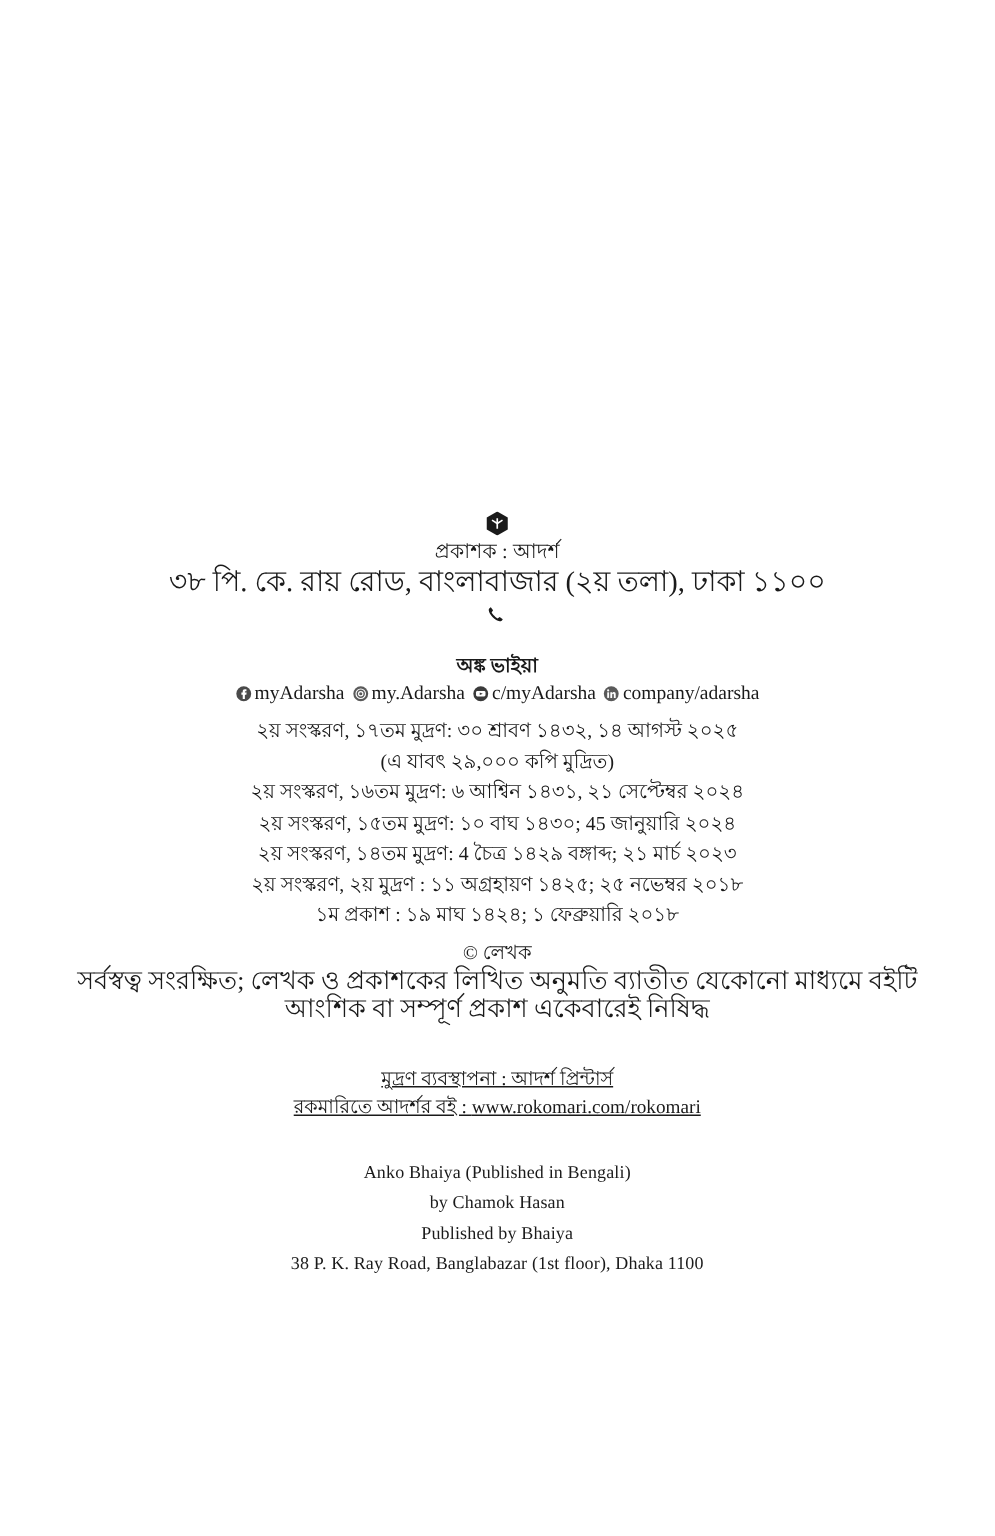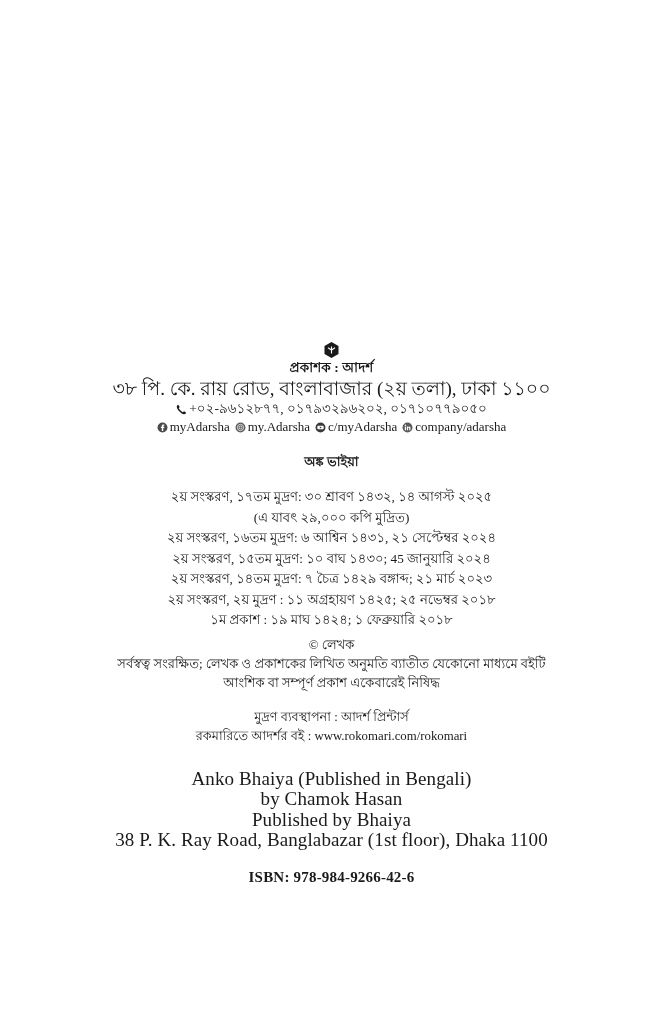--- a/index.html
+++ b/index.html
@@ -51,21 +51,21 @@
     vertical-align: middle;
   }
 
   
   .bn {
     font-family: "Liberation Serif", "DejaVu Serif", serif;
   }
 
   .publisher-name {
     font-size: 13.5px;
-    font-weight: bold;
+    font-weight: normal;
     line-height: 18px;
     letter-spacing: 0.1px;
   }
 
   .addr-line {
     font-size: 19px;
     line-height: 19px;
     margin-top: 2px;
   }
   .phone-line {
@@ -86,58 +86,59 @@
   }
 
   .book-title {
     font-size: 13px;
     font-weight: bold;
     line-height: 18px;
     margin-top: 17px;
   }
 
   .edition-list {
-    margin-top: 16px;
+    margin-top: 6px;
   }
   .edition-line {
     font-size: 13.2px;
     line-height: 20.5px;
     white-space: nowrap;
   }
   .edition-line.sub {
     line-height: 20.5px;
   }
 
   .copyright-block {
     margin-top: 4px;
   }
   .copyright-line {
     font-size: 13px;
     line-height: 19px;
   }
   .rights-line {
-    font-size: 13px;
+    font-size: 17px;
     line-height: 19px;
   }
 
   .printer-block {
-    margin-top: 16px;
+    margin-top: 28px;
+    text-decoration: underline;
   }
   .printer-line {
     font-size: 12.8px;
     line-height: 19.5px;
   }
 
   
   .english-block {
     margin-top: 22px;
     font-family: "Liberation Serif", "DejaVu Serif", serif;
   }
   .english-line {
-    font-size: 19px;
+    font-size: 12px;
     line-height: 20.5px;
     letter-spacing: 0.1px;
   }
   .isbn-line {
     margin-top: 18px;
     font-size: 15px;
     font-weight: bold;
     letter-spacing: 0.2px;
   }
 
@@ -170,23 +171,25 @@
 
     <div class="line publisher-name bn">প্রকাশক : আদর্শ</div>
 
     <div class="line addr-line bn">৩৮ পি. কে. রায় রোড, বাংলাবাজার (২য় তলা), ঢাকা ১১০০</div>
 
     <div class="line phone-line bn">
       <span class="ic">
         <svg width="11" height="11" viewBox="0 0 16 16">
           <path d="M3.2 1.2 C2.2 1.6 1 2.8 1.2 4.2 C1.6 8.4 7.6 14.4 11.8 14.8 C13.2 15 14.4 13.8 14.8 12.8 L11.8 10.6 L9.8 12 C8.2 11.2 4.8 7.8 4 6.2 L5.4 4.2 Z" fill="#1a1a1a"></path>
         </svg>
-      </span><span>+০২-৯৬১২৮৭৭, ০১৭৯৩২৯৬২০২, ০১৭১০৭৭৯০৫০</span>
-    </div>
-
+      </span>
+    </div>
+
+
+    <div class="line book-title bn">অঙ্ক ভাইয়া</div>
 
     <div class="line social-line">
       <span class="ic">
         <svg width="11" height="11" viewBox="0 0 16 16">
           <circle cx="8" cy="8" r="7.2" fill="#4a4a4a"></circle>
           <path d="M9.4 5.6 H10.6 V3.6 H9.0 C7.7 3.6 7.0 4.4 7.0 5.8 V6.9 H5.7 V8.9 H7.0 V13.2 H9.1 V8.9 H10.5 L10.8 6.9 H9.1 V6.1 C9.1 5.8 9.2 5.6 9.4 5.6 Z" fill="#ffffff"></path>
         </svg>
       </span><span>myAdarsha</span><span class="ic ic-gap">
         <svg width="11" height="11" viewBox="0 0 16 16">
           <circle cx="8" cy="8" r="7.2" fill="#5a5a5a"></circle>
@@ -201,29 +204,27 @@
         </svg>
       </span><span>c/myAdarsha</span><span class="ic ic-gap">
         <svg width="11" height="11" viewBox="0 0 16 16">
           <circle cx="8" cy="8" r="7.2" fill="#5a5a5a"></circle>
           <rect x="4.1" y="6.6" width="1.8" height="5.4" fill="#ffffff"></rect>
           <circle cx="5.0" cy="4.8" r="1.05" fill="#ffffff"></circle>
           <path d="M7.1 12 V6.6 H8.8 V7.4 C9.2 6.7 9.9 6.4 10.6 6.4 C11.7 6.4 12.3 7.2 12.3 8.5 V12 H10.5 V8.9 C10.5 8.3 10.3 7.9 9.8 7.9 C9.3 7.9 8.9 8.3 8.9 8.9 V12 Z" fill="#ffffff"></path>
         </svg>
       </span><span>company/adarsha</span>
     </div>
-
-    <div class="line book-title bn">অঙ্ক ভাইয়া</div>
 
     <div class="edition-list">
       <div class="line edition-line bn">২য় সংস্করণ, ১৭তম মুদ্রণ: ৩০ শ্রাবণ ১৪৩২, ১৪ আগস্ট ২০২৫</div>
       <div class="line edition-line sub bn">(এ যাবৎ ২৯,০০০ কপি মুদ্রিত)</div>
       <div class="line edition-line bn">২য় সংস্করণ, ১৬তম মুদ্রণ: ৬ আশ্বিন ১৪৩১, ২১ সেপ্টেম্বর ২০২৪</div>
       <div class="line edition-line bn">২য় সংস্করণ, ১৫তম মুদ্রণ: ১০ বাঘ ১৪৩০; 45 জানুয়ারি ২০২৪</div>
-      <div class="line edition-line bn">২য় সংস্করণ, ১৪তম মুদ্রণ: ৭ চৈত্র ১৪২৯ বঙ্গাব্দ; ২১ মার্চ ২০২৩</div>
+      <div class="line edition-line bn">২য় সংস্করণ, ১৪তম মুদ্রণ: 4 চৈত্র ১৪২৯ বঙ্গাব্দ; ২১ মার্চ ২০২৩</div>
       <div class="line edition-line bn">২য় সংস্করণ, ২য় মুদ্রণ : ১১ অগ্রহায়ণ ১৪২৫; ২৫ নভেম্বর ২০১৮</div>
       <div class="line edition-line bn">১ম প্রকাশ : ১৯ মাঘ ১৪২৪; ১ ফেব্রুয়ারি ২০১৮</div>
     </div>
 
     <div class="copyright-block">
       <div class="line copyright-line bn">
         <span>©</span>
         <span>লেখক</span>
       </div>
       <div class="line rights-line bn">সর্বস্বত্ব সংরক্ষিত; লেখক ও প্রকাশকের লিখিত অনুমতি ব্যাতীত যেকোনো মাধ্যমে বইটি</div>
@@ -233,17 +234,16 @@
     <div class="printer-block">
       <div class="line printer-line bn">মুদ্রণ ব্যবস্থাপনা : আদর্শ প্রিন্টার্স</div>
       <div class="line printer-line bn"><span>রকমারিতে আদর্শর বই : </span><span>www.rokomari.com/rokomari</span></div>
     </div>
 
     <div class="english-block">
       <div class="line english-line">Anko Bhaiya (Published in Bengali)</div>
       <div class="line english-line">by Chamok Hasan</div>
       <div class="line english-line">Published by Bhaiya</div>
       <div class="line english-line">38 P. K. Ray Road, Banglabazar (1st floor), Dhaka 1100</div>
-      <div class="line isbn-line">ISBN: 978-984-9266-42-6</div>
     </div>
 
   </div>
 </div>
 
 </body></html>

